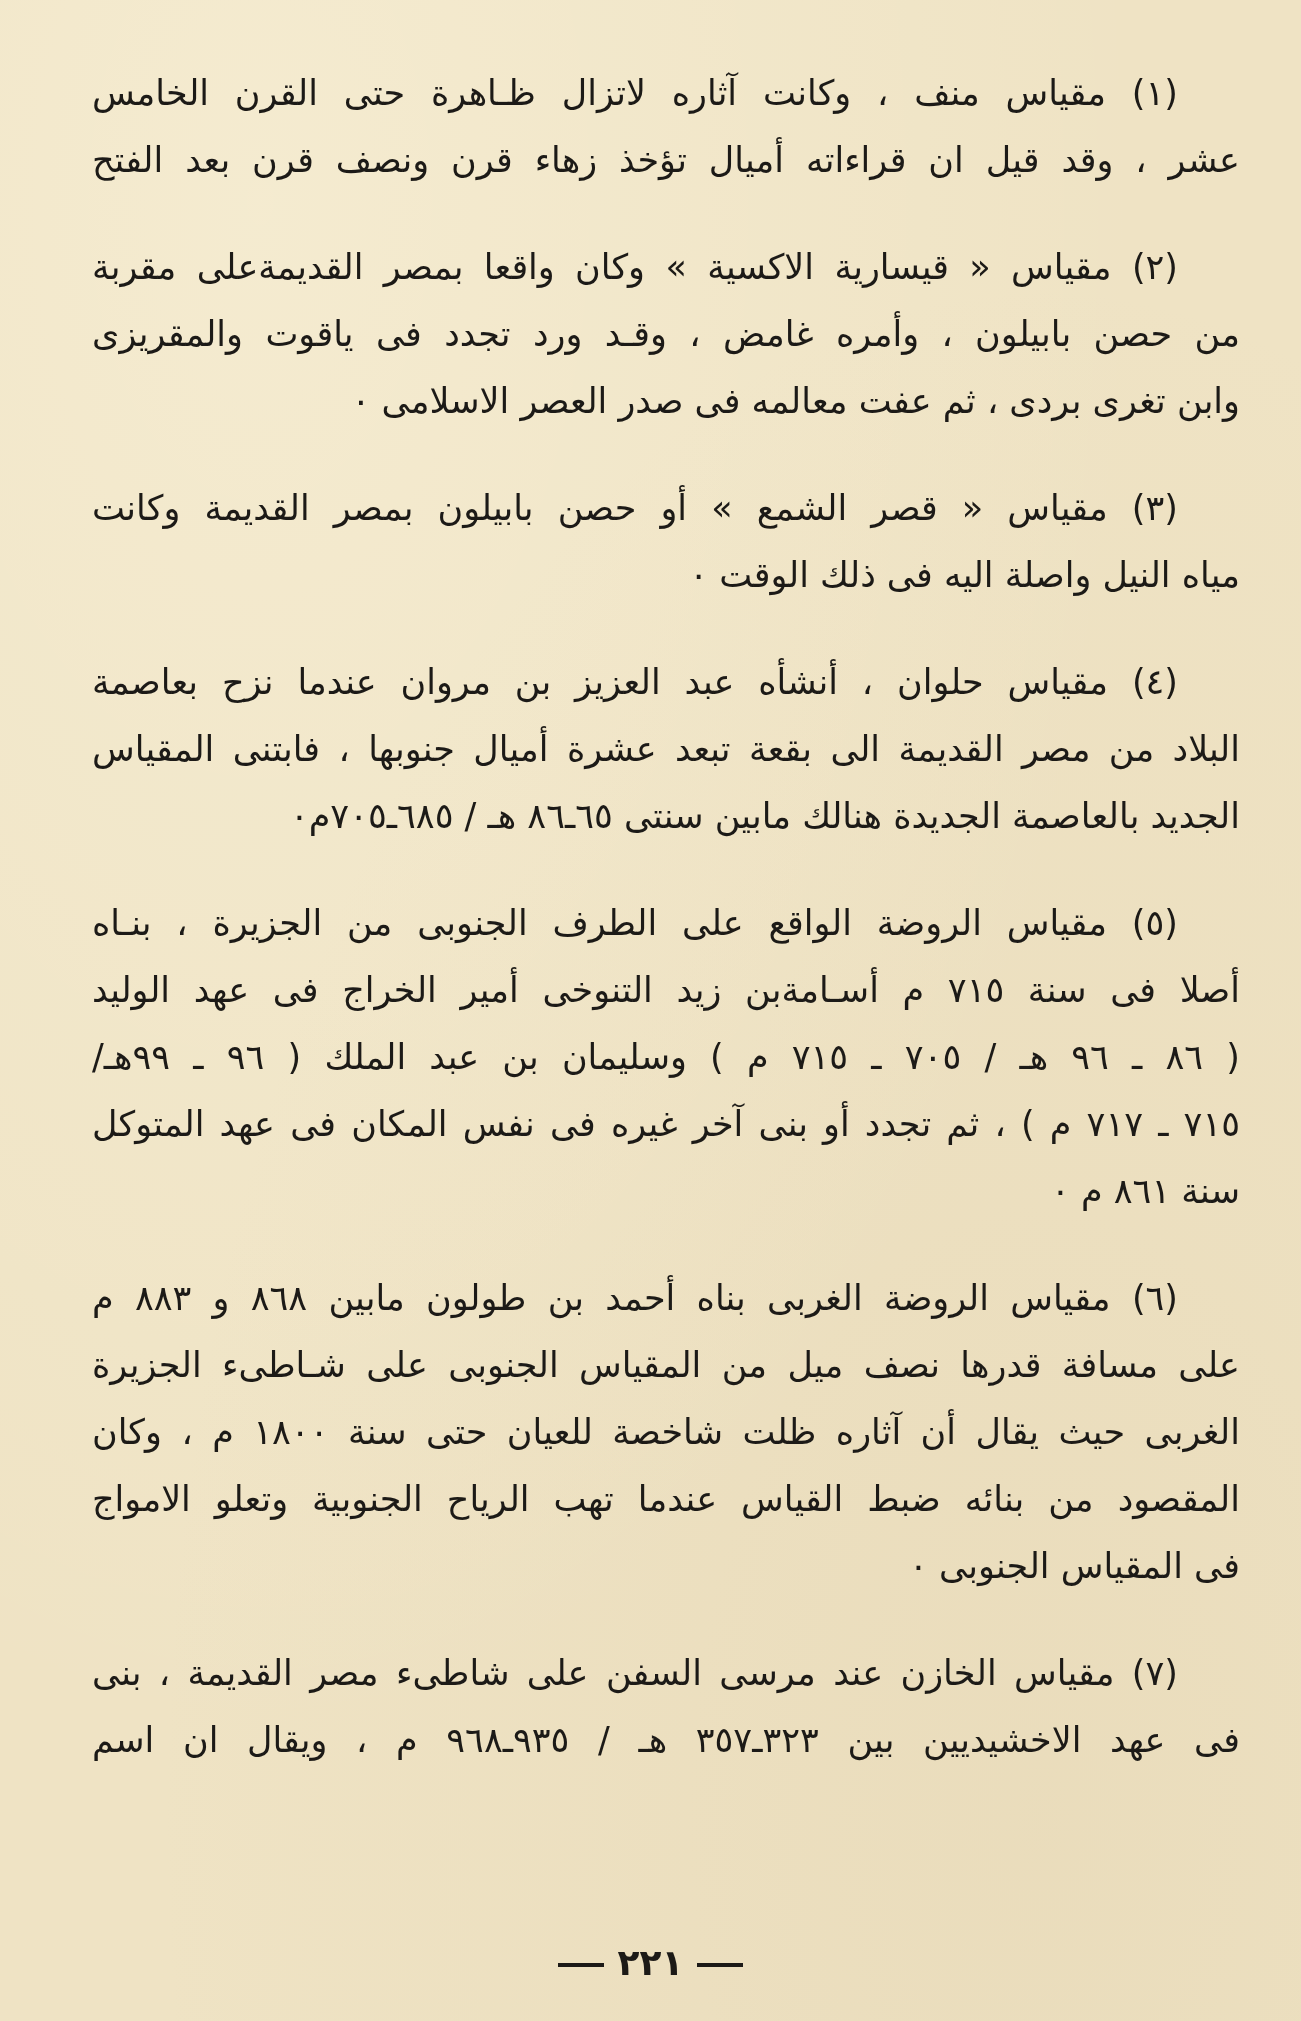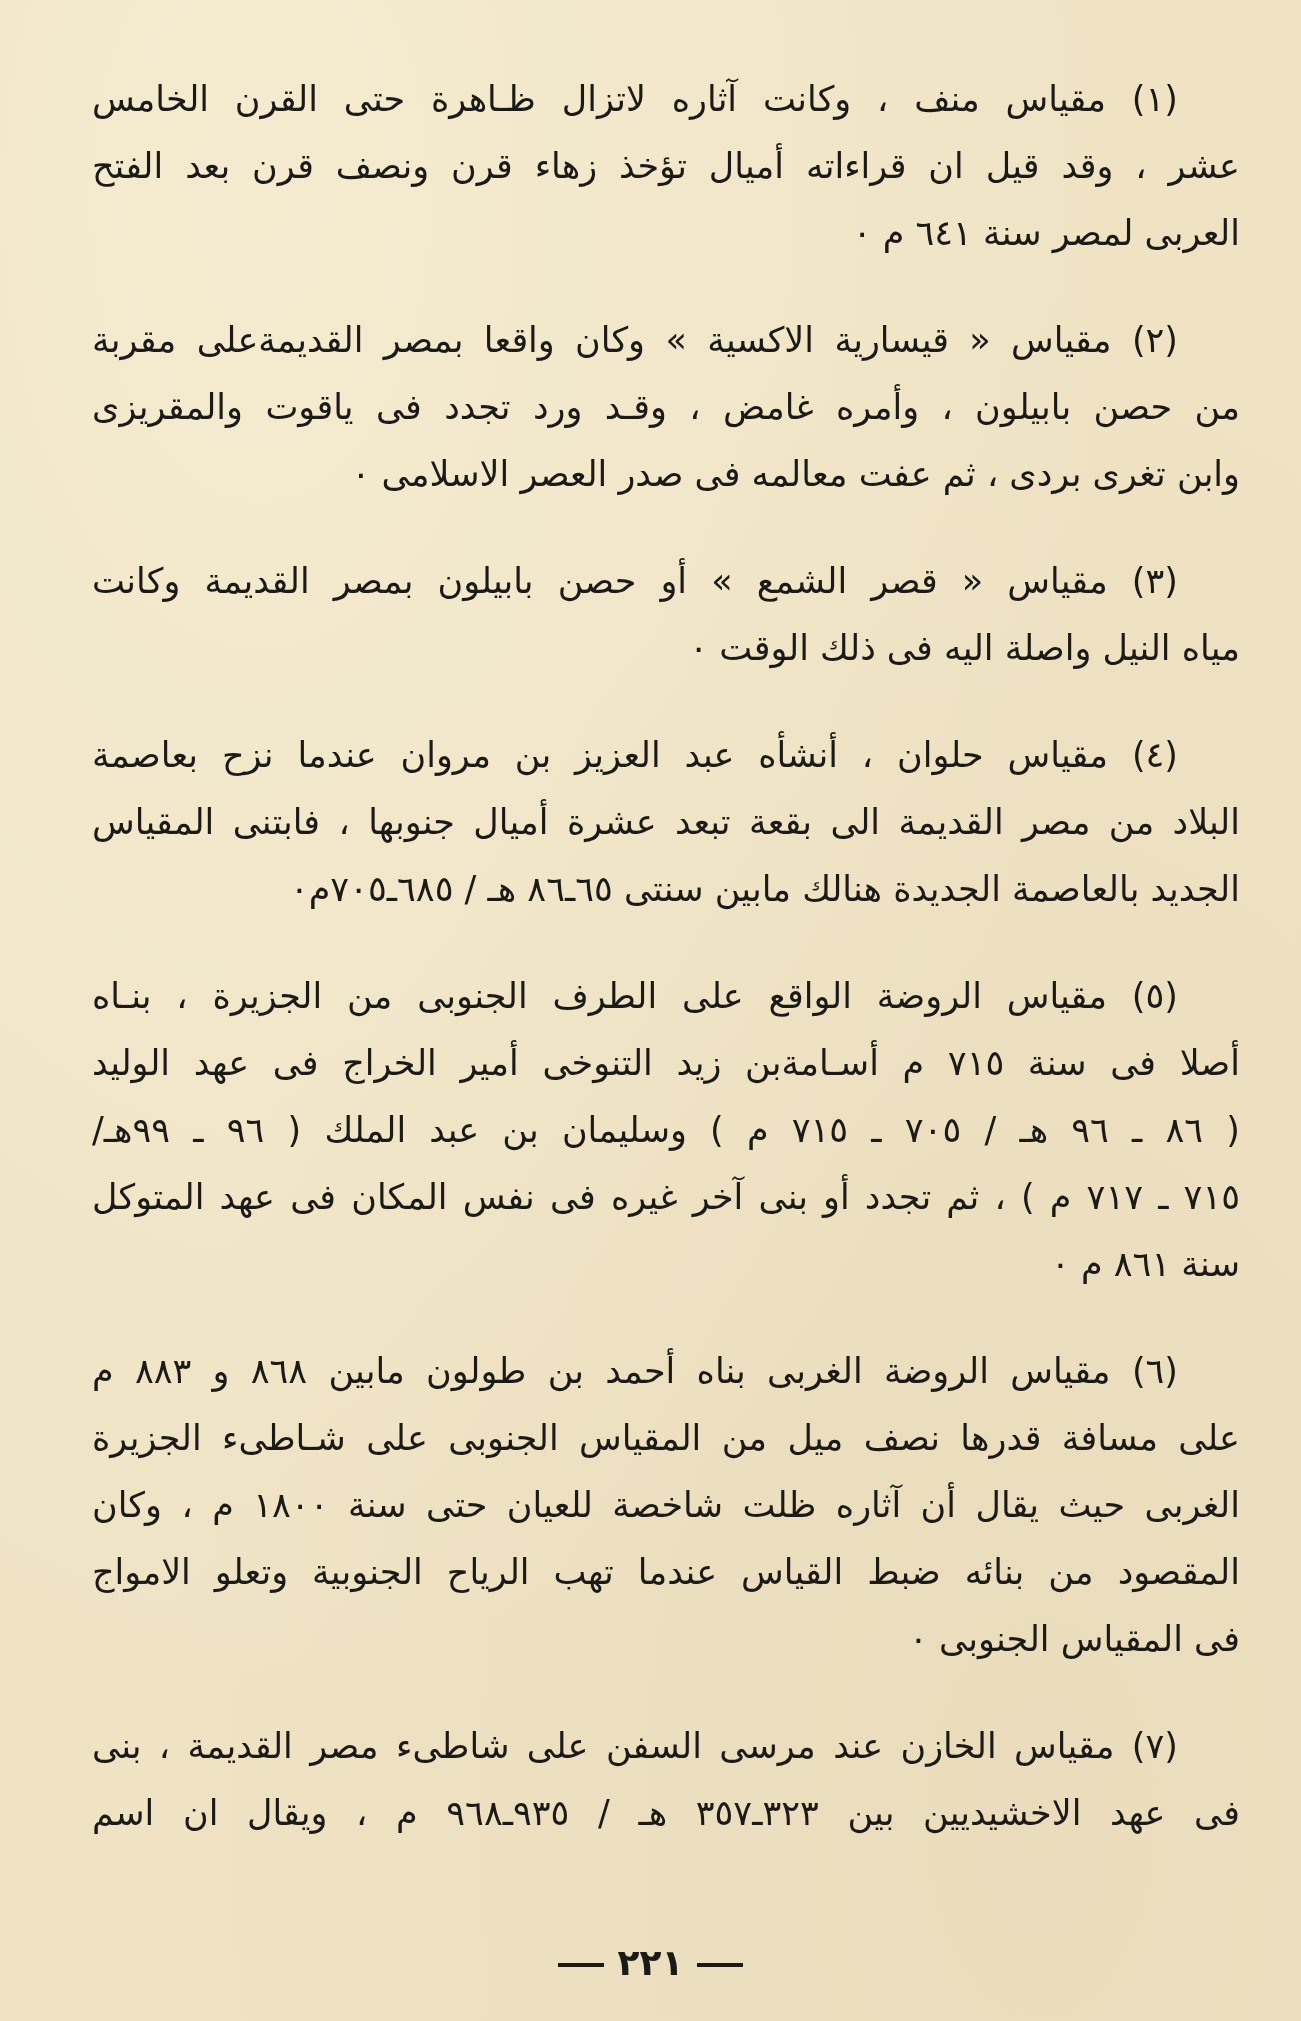--- a/index.html
+++ b/index.html
@@ -14,21 +14,21 @@
         radial-gradient(ellipse at 20% 10%, rgba(255,250,230,0.35), transparent 60%),
         radial-gradient(ellipse at 80% 90%, rgba(210,190,150,0.18), transparent 60%);
       overflow: hidden;
       position: relative;
       font-family: "DejaVu Sans", sans-serif;
       color: #1c1a17;
     }
     .page {
       position: absolute;
       left: 92px;
-      top: 66px;
+      top: 60px;
       width: 1148px;
       direction: rtl;
     }
     .para {
       margin: 0 0 40px 0;
       font-size: 35px;
       line-height: 67px;
       text-align: justify;
       text-align-last: right;
     }
@@ -67,21 +67,20 @@
     }
   </style>
 </head>
 <body>
 
 <div class="page">
 
   <p class="para">
     <span class="line first">(١) مقياس منف ، وكانت آثاره لاتزال ظـاهرة حتى القرن الخامس</span>
     <span class="line">عشر ، وقد قيل ان قراءاته أميال تؤخذ زهاء قرن ونصف قرن بعد الفتح</span>
-    <span class="line last">العربى لمصر سنة ٦٤١ م ٠</span>
   </p>
 
   <p class="para">
     <span class="line first">(٢) مقياس « قيسارية الاكسية » وكان واقعا بمصر القديمةعلى مقربة</span>
     <span class="line">من حصن بابيلون ، وأمره غامض ، وقـد ورد تجدد فى ياقوت والمقريزى</span>
     <span class="line last">وابن تغرى بردى ، ثم عفت معالمه فى صدر العصر الاسلامى ٠</span>
   </p>
 
   <p class="para">
     <span class="line first">(٣) مقياس « قصر الشمع » أو حصن بابيلون بمصر القديمة وكانت</span>

